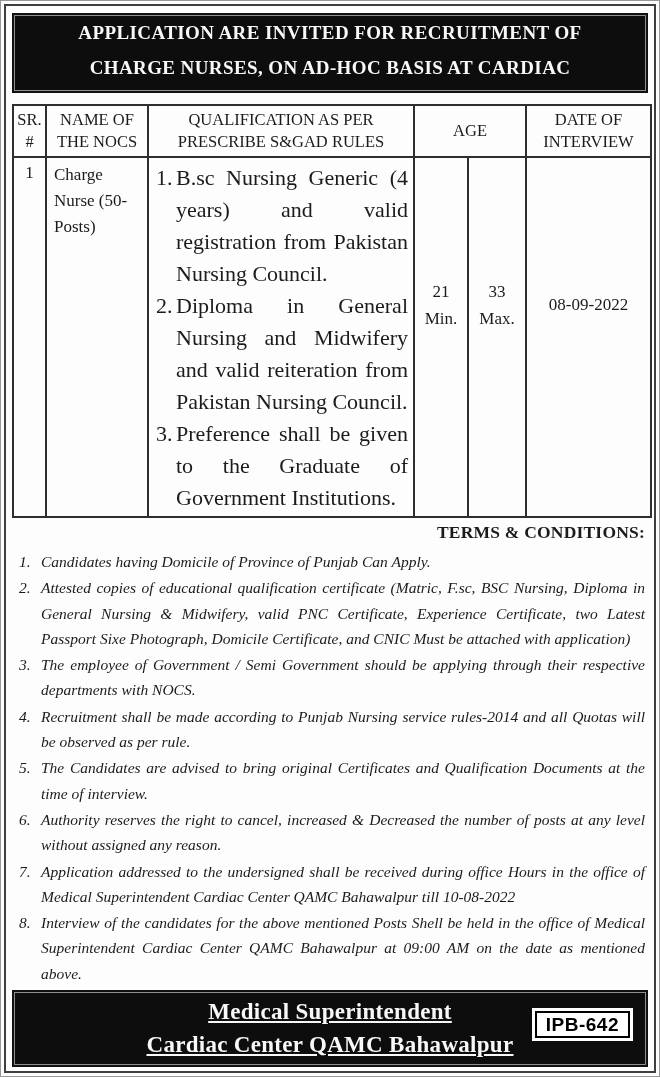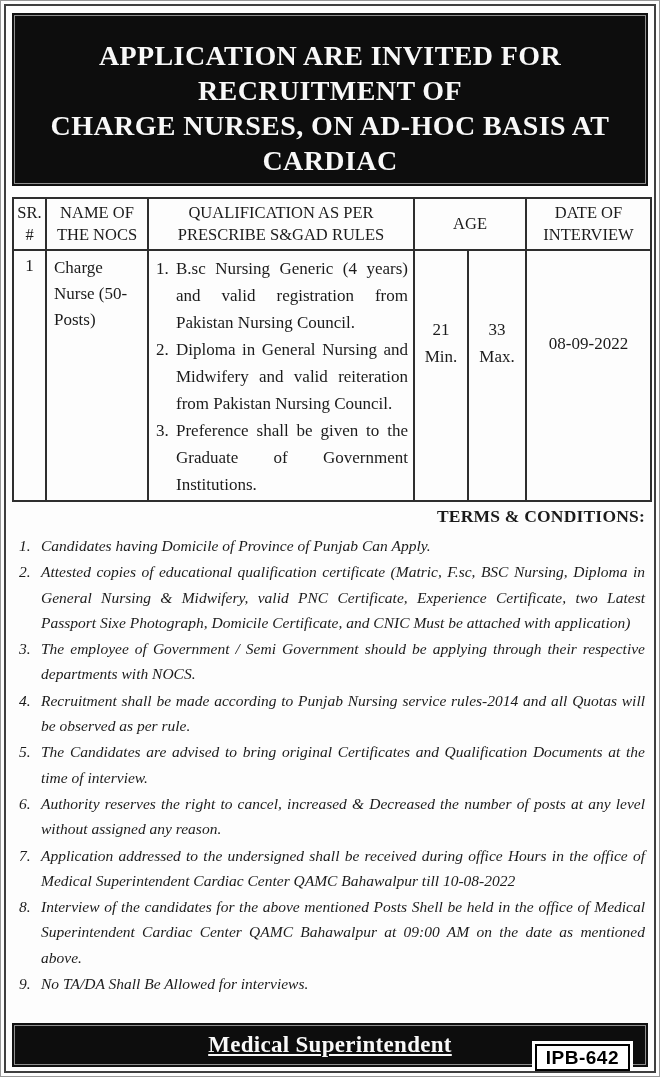--- a/index.html
+++ b/index.html
@@ -32,24 +32,24 @@
   }
   .banner {
     background: var(--banner-bg);
     border: 2px solid #101010;
     box-shadow: inset 0 0 0 1px #8f8f8f;
     color: var(--banner-text);
     text-align: center;
     font-weight: bold;
   }
   .header-banner {
-    font-size: 28px;
+    font-size: 19px;
     line-height: 35px;
     letter-spacing: 0.4px;
-    padding: 23px 4px 6px 4px;
+    padding: 0 4px 6px 4px;
   }
   
   table.recruitment {
     width: 100%;
     border-collapse: collapse;
     table-layout: fixed;
     margin-top: 11px;
   }
   table.recruitment th, table.recruitment td {
     border: 2px solid var(--table-border);
@@ -63,22 +63,22 @@
   }
   td.cell-sr { text-align: center; vertical-align: top; padding-top: 5px; font-size: 17px; }
   td.cell-name { vertical-align: top; padding: 4px 4px 0 7px; font-size: 17px; line-height: 26px; }
   td.cell-qual { vertical-align: top; padding: 4px 5px 2px 4px; }
   ol.qual-list { margin: 0; padding: 0; list-style: none; counter-reset: q; }
   ol.qual-list li {
     counter-increment: q;
     position: relative;
     padding-left: 23px;
     text-align: justify;
-    font-size: 17px;
-    line-height: 27px;
+    font-size: 22px;
+    line-height: 32px;
   }
   ol.qual-list li::before { content: counter(q) "."; position: absolute; left: 3px; }
   td.cell-age, td.cell-date {
     text-align: center;
     vertical-align: middle;
     padding-bottom: 66px;
     font-size: 17px;
     line-height: 27px;
   }
   
@@ -186,19 +186,20 @@
         <li>The Candidates are advised to bring original Certificates and Qualification Documents at the time of interview.</li>
         <li>Authority reserves the right to cancel, increased &amp; Decreased the number of posts at any level without assigned any reason.</li>
         <li>Application addressed to the undersigned shall be received during office Hours in the office of Medical Superintendent Cardiac Center QAMC Bahawalpur till 10-08-2022</li>
         <li>Interview of the candidates for the above mentioned Posts Shell be held in the office of Medical Superintendent Cardiac Center QAMC Bahawalpur at 09:00 AM on the date as mentioned above.</li>
         <li>No TA/DA Shall Be Allowed for interviews.</li>
       </ol>
     </div>
 
     <div class="banner footer-banner">
       <div>Medical Superintendent</div>
+      <div>Cardiac Center QAMC Bahawalpur</div>
       <div class="ipb-box">
         <span class="ipb-inner">IPB-642</span>
       </div>
     </div>
 
   </div>
 </div>
 
 </body></html>

